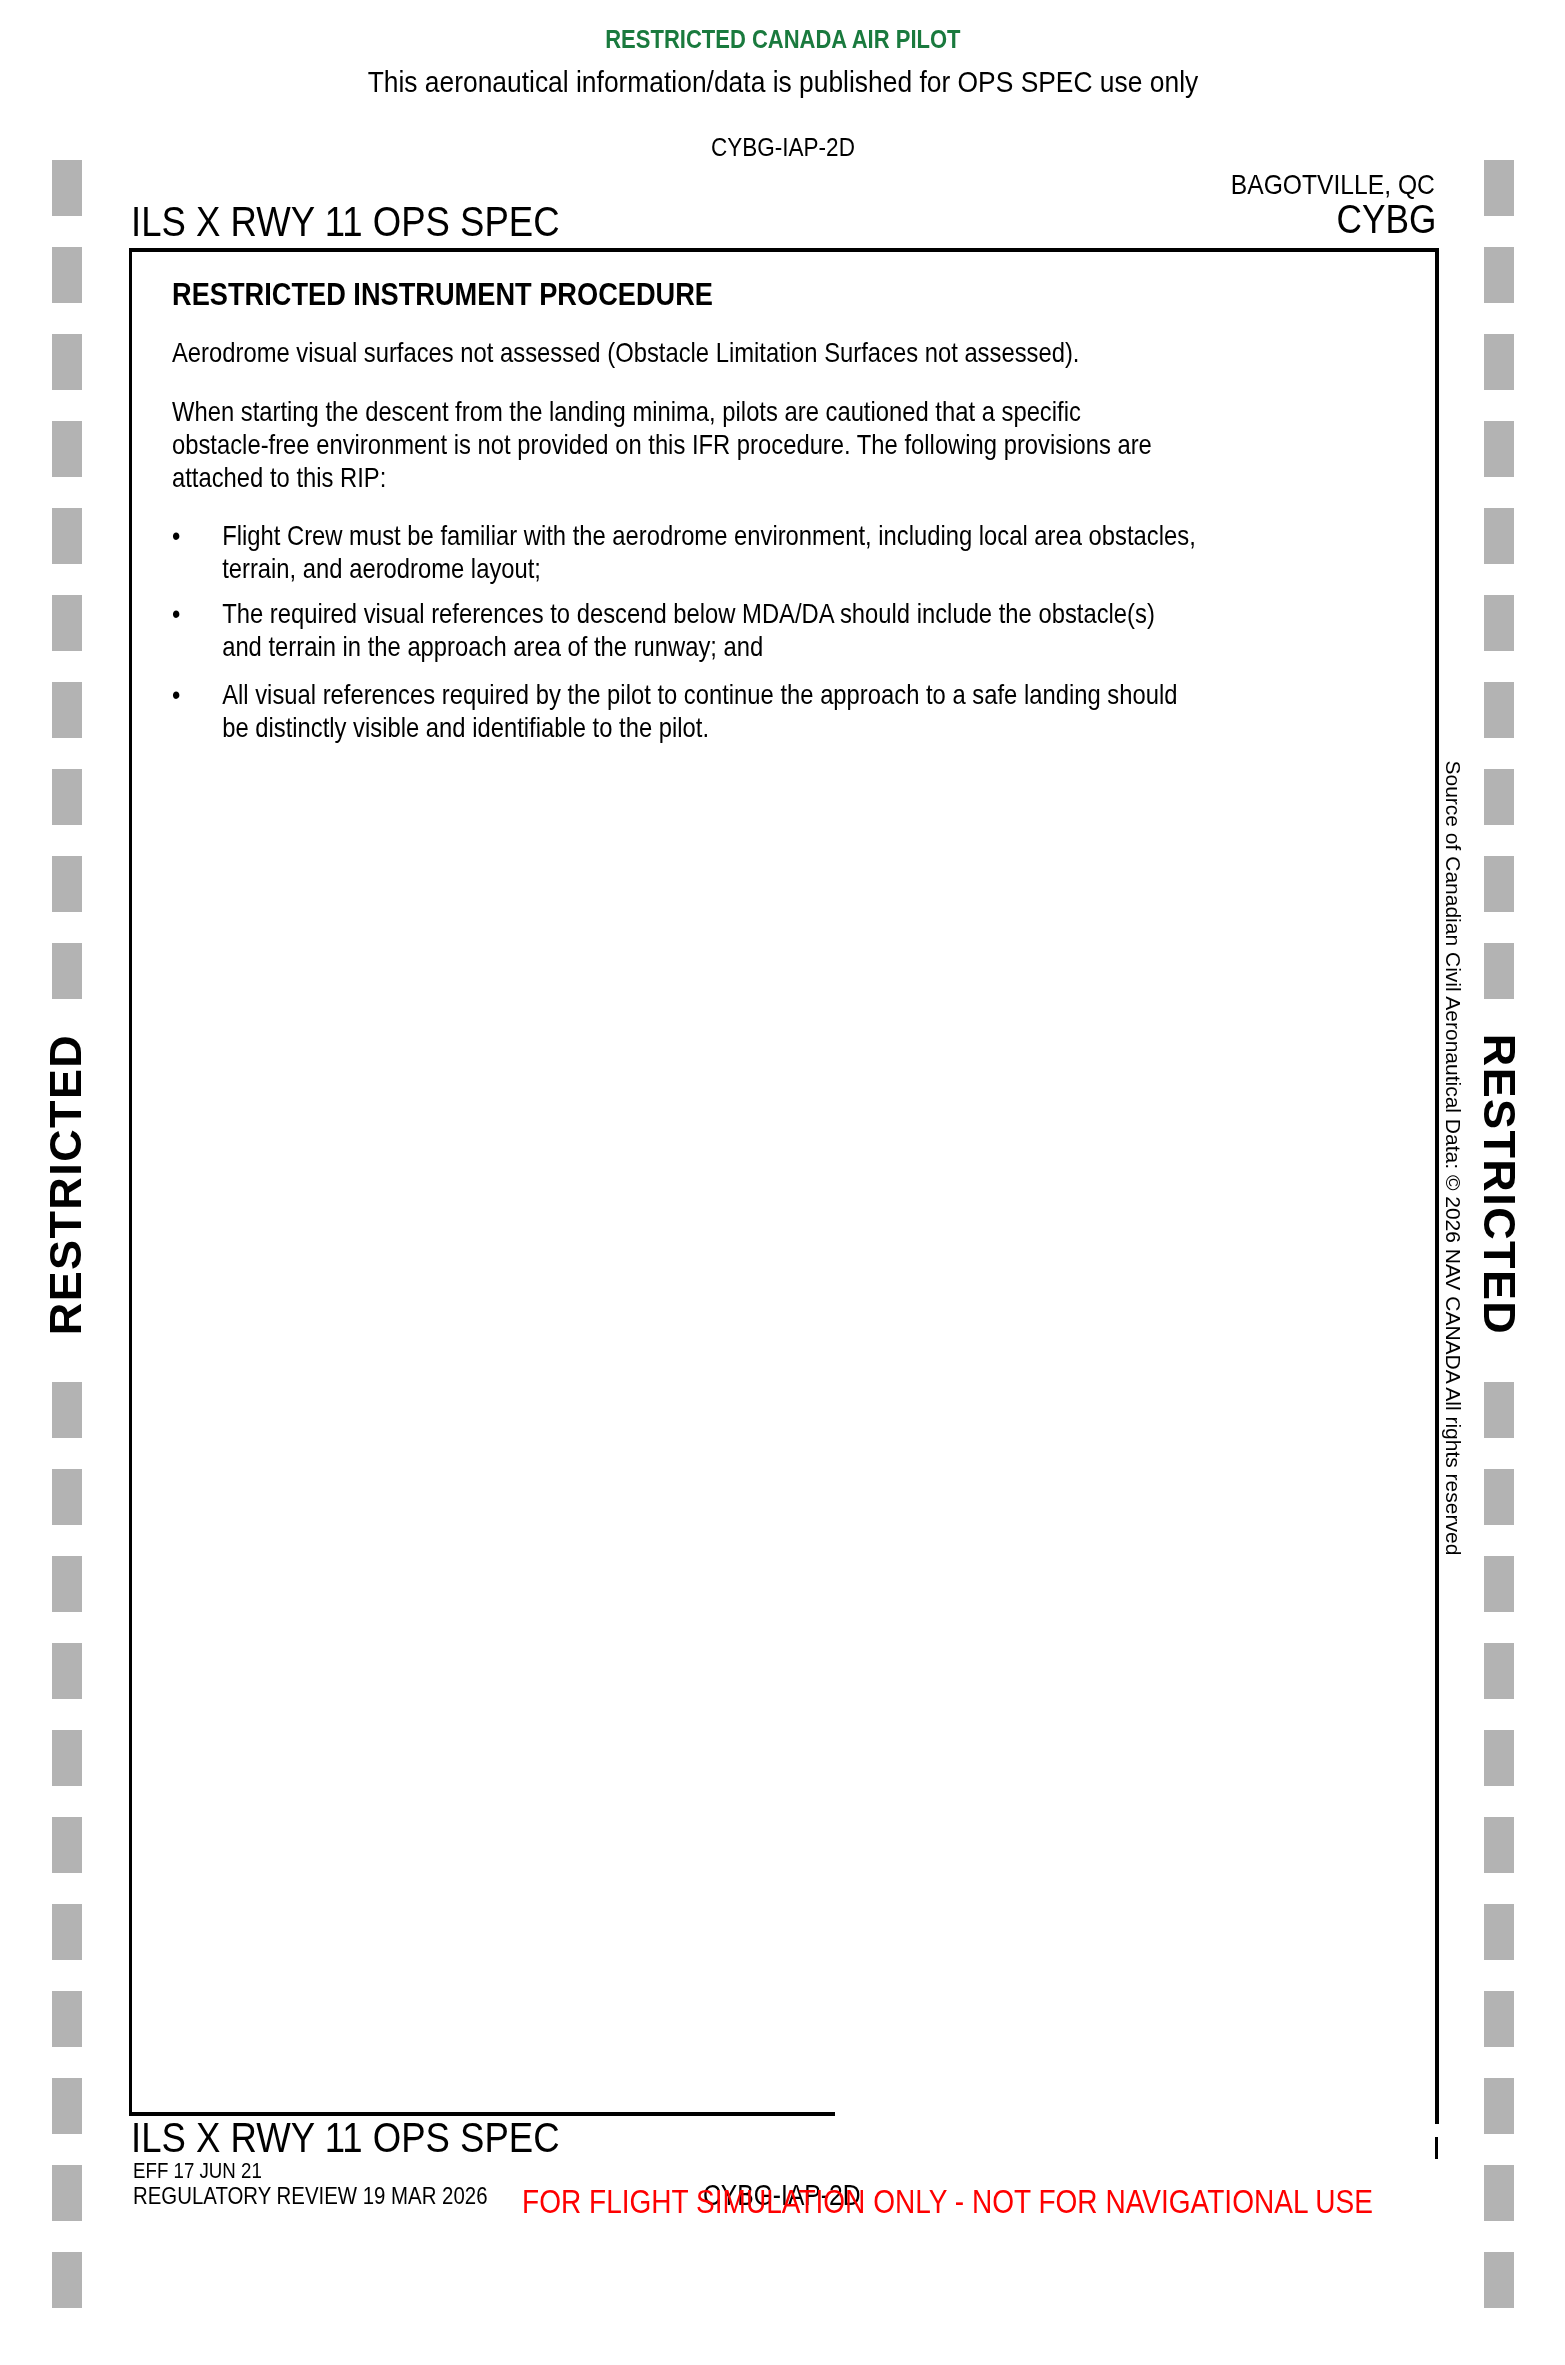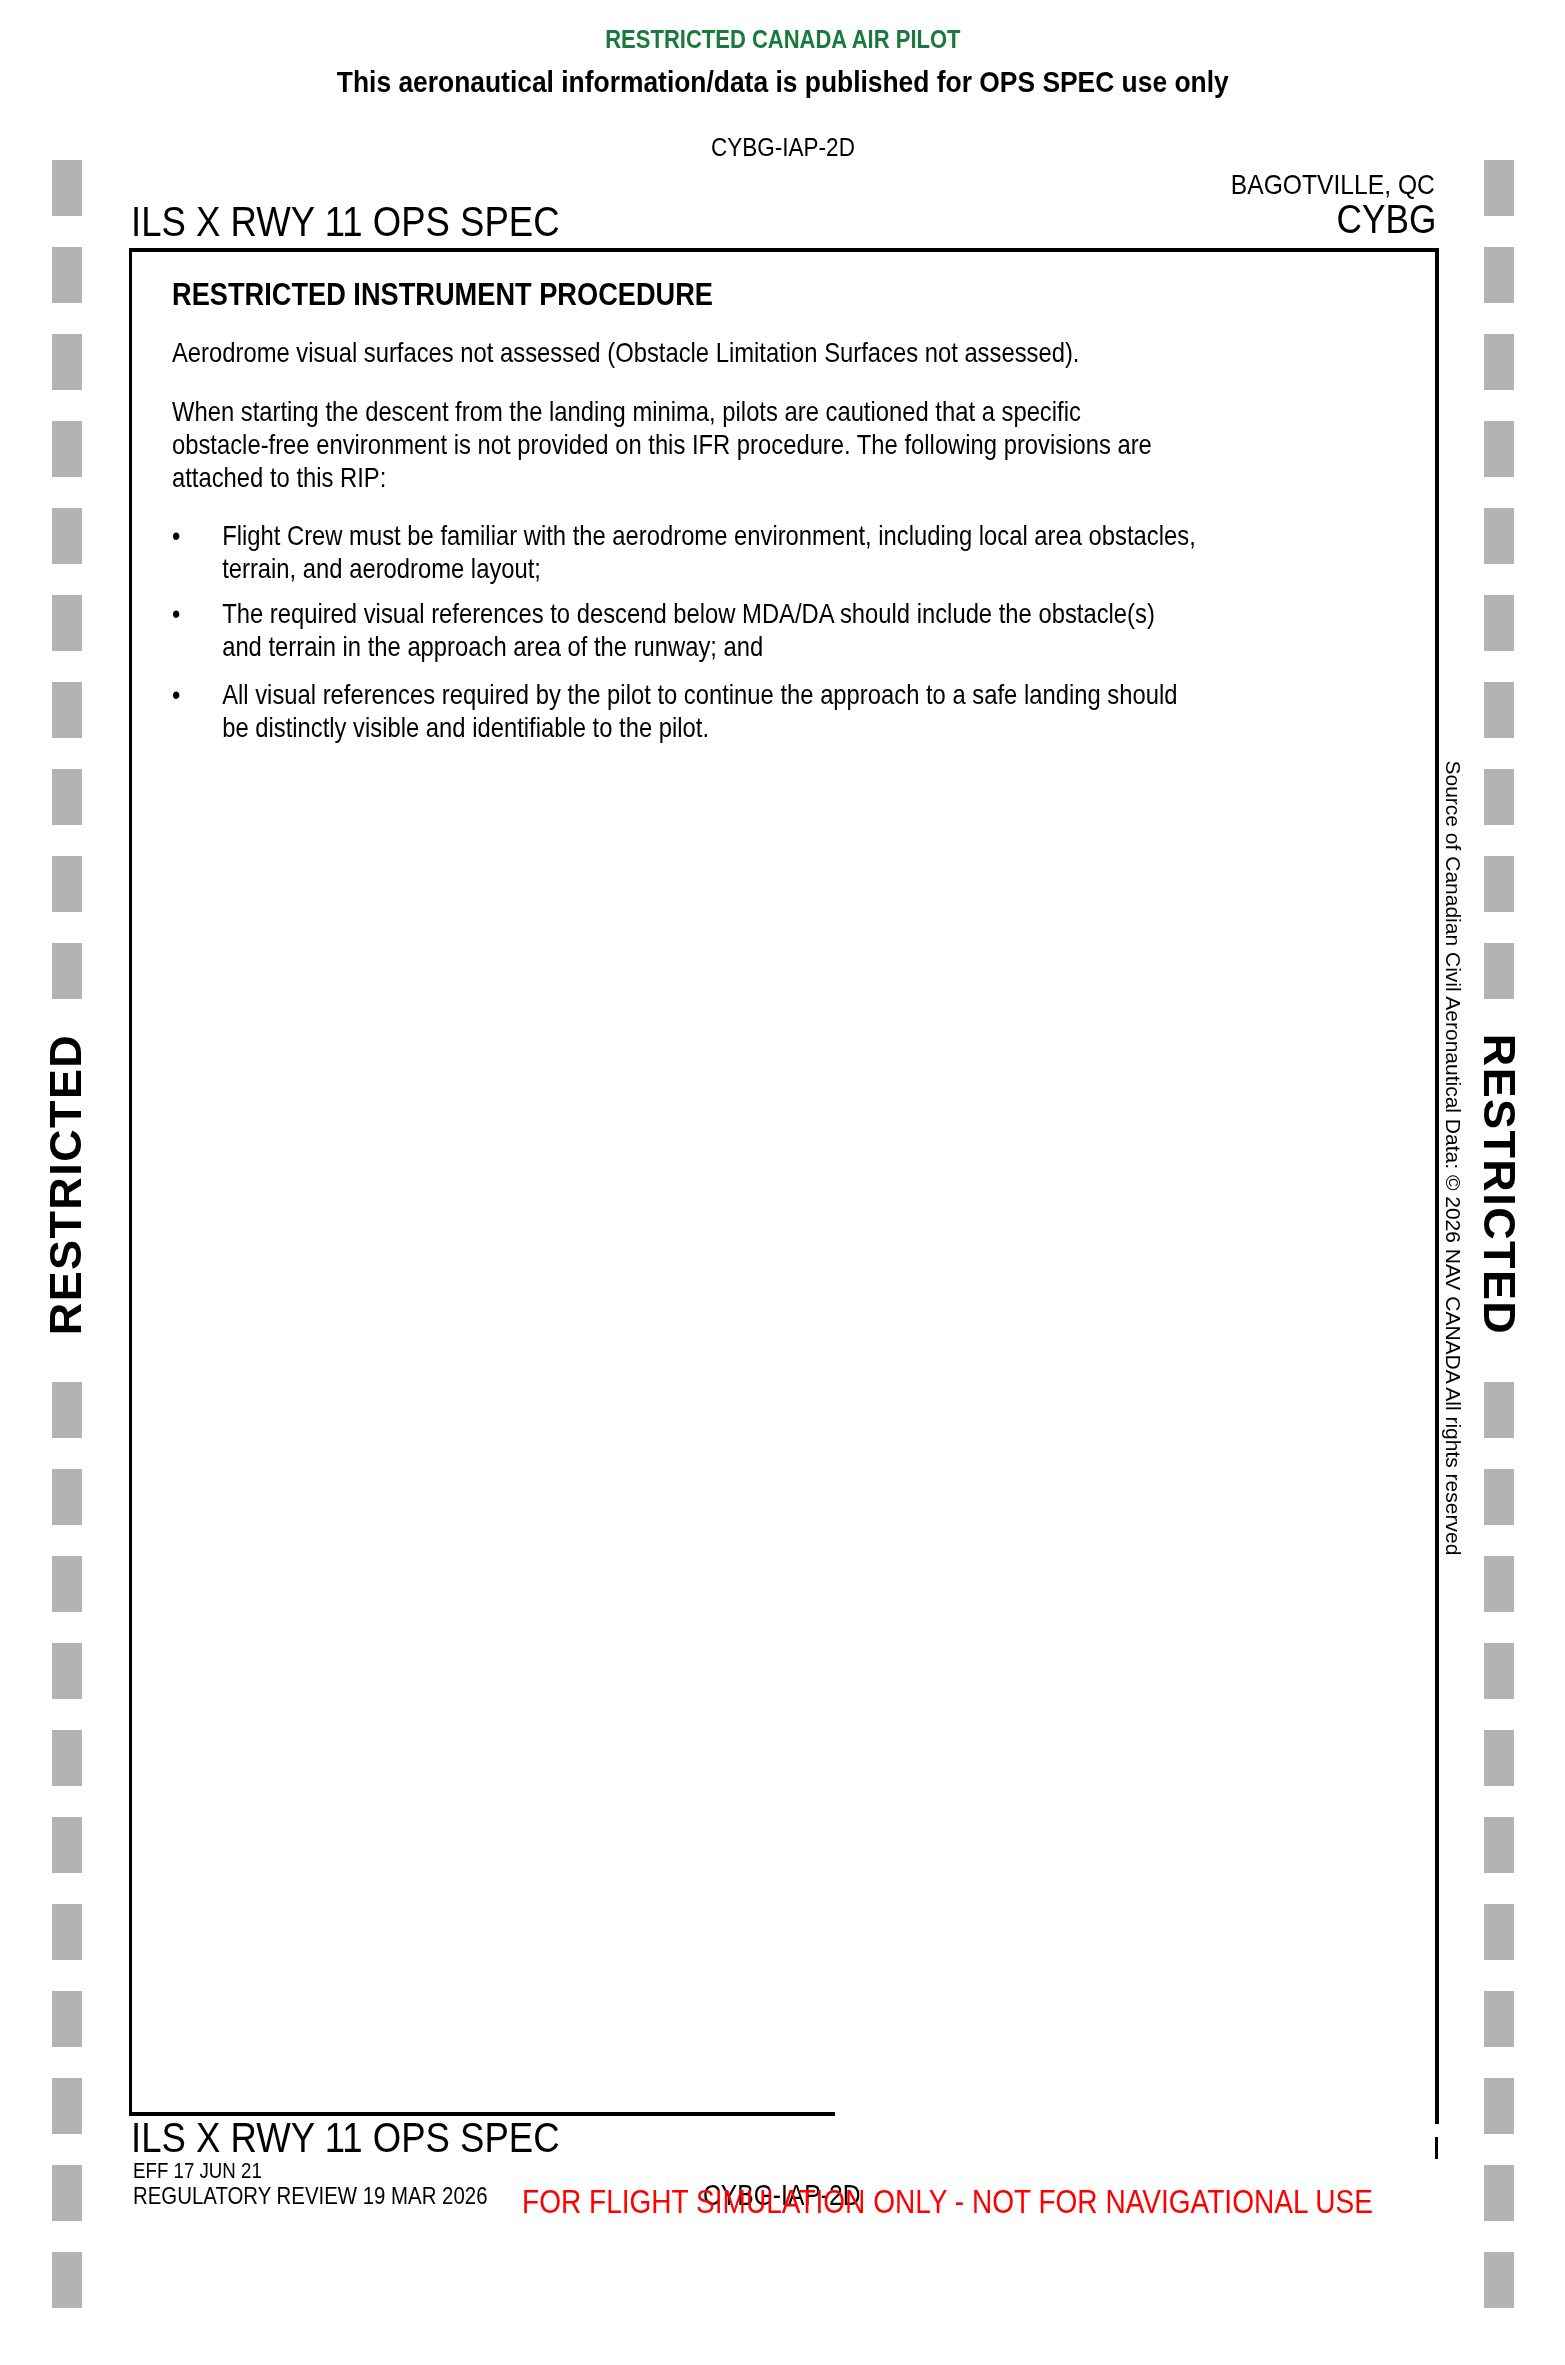--- a/index.html
+++ b/index.html
@@ -12,21 +12,21 @@
   }
   .abs{position:absolute;}
   .condL{transform:scaleX(0.85);transform-origin:left top;white-space:nowrap;}
   .condC{transform:scaleX(0.88);transform-origin:center top;white-space:nowrap;}
   .condR{transform:scaleX(0.88);transform-origin:right top;white-space:nowrap;}
 
   
   .cap-title{left:0;top:25px;width:1566px;text-align:center;
     font-size:25px;font-weight:bold;color:#1a7a3e;}
   .cap-subtitle{left:0;top:65px;width:1566px;text-align:center;
-    font-size:30px;font-weight:bold;}
+    font-size:30px;font-weight:normal;}
   .chart-id-top{left:0;top:133px;width:1566px;text-align:center;
     font-size:25px;transform:scaleX(0.9);transform-origin:center top;}
   .location{right:131px;top:169px;font-size:28px;text-align:right;}
   .airport{right:130px;top:197px;font-size:40px;text-align:right;}
   .proc-title-top{left:131px;top:197px;font-size:43px;}
 
   
   .line{background:#000;}
   .box-top{left:129px;top:248px;width:1309px;height:4.2px;}
   .box-left{left:129px;top:248px;width:2.8px;height:1867px;}

